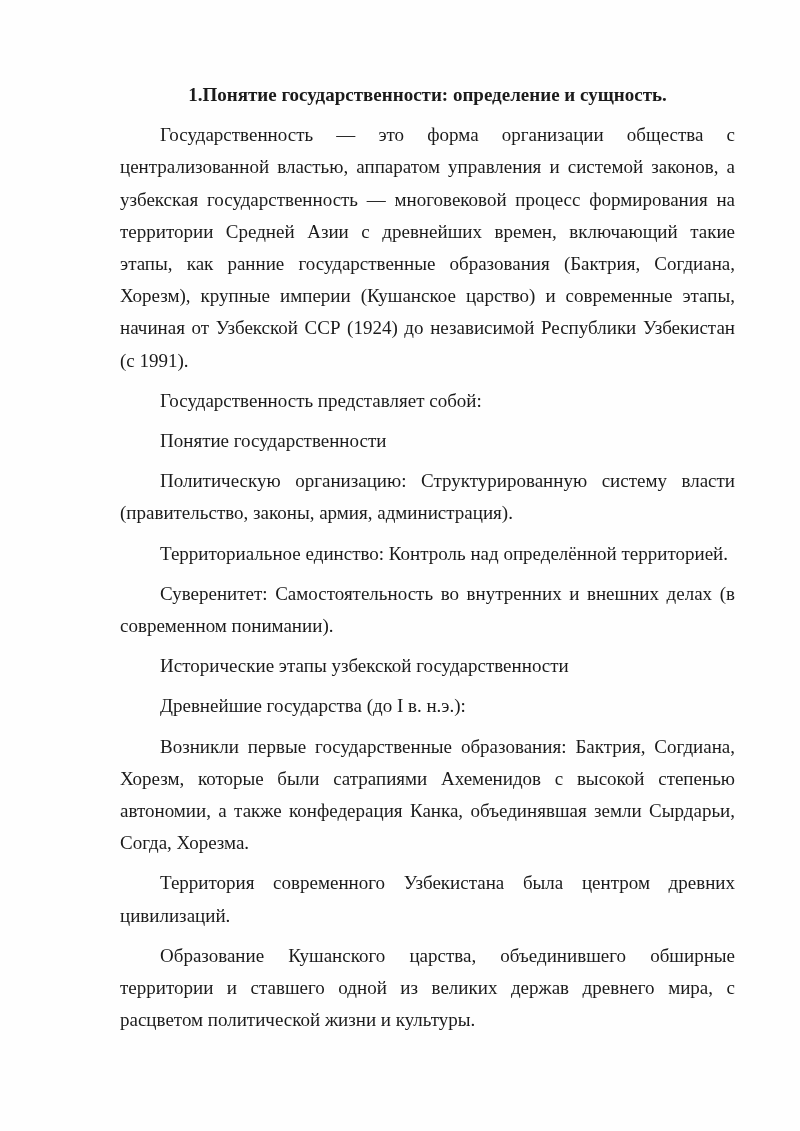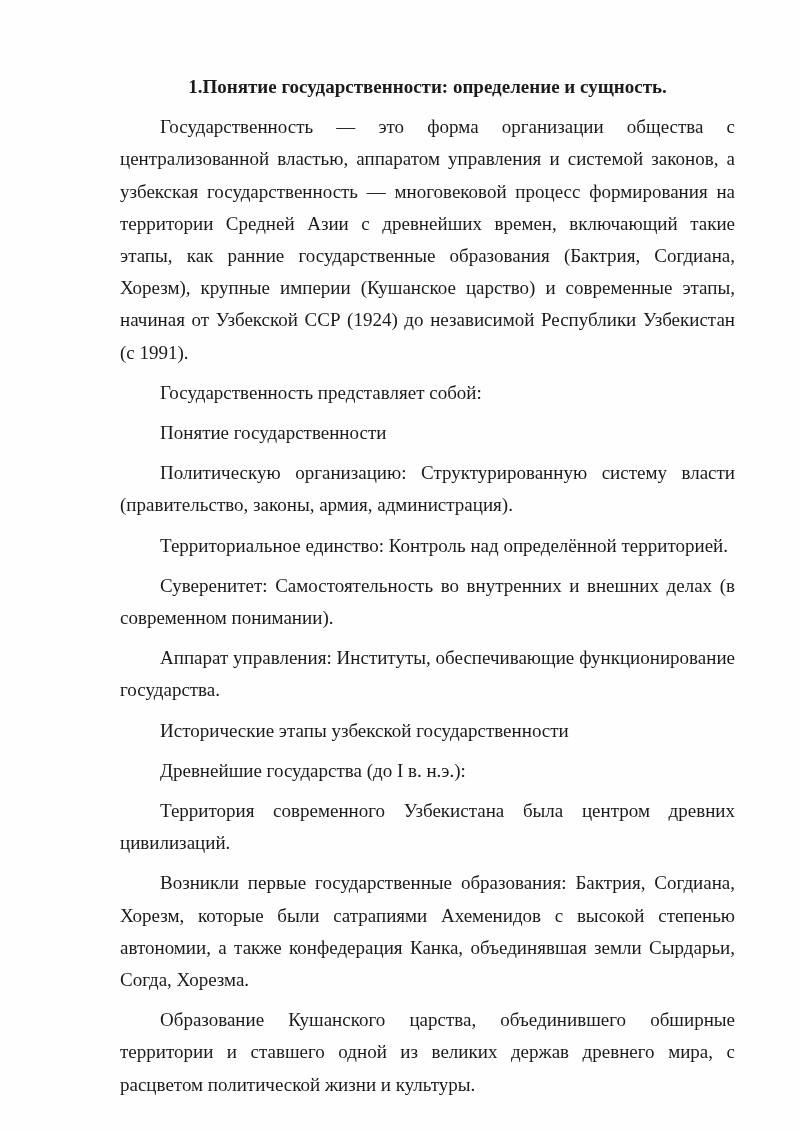--- a/index.html
+++ b/index.html
@@ -19,21 +19,21 @@
   }
   .content {
     box-sizing: border-box;
     padding: 71px 57px 0 112px; 
   }
   .doc-title {
     font-size: 19px;
     line-height: 32.2px;
     font-weight: 700;
     text-align: center;
-    margin: 0;
+    margin: 8px;
   }
   .para {
     font-size: 19px;
     line-height: 32.2px;
     margin: 8px;
     text-indent: 40px;
     text-align: justify;
   }
 </style>
 </head>
@@ -41,20 +41,19 @@
 
 <div class="page">
   <div class="content">
     <h1 class="doc-title">1.Понятие государственности: определение и сущность.</h1>
     <p class="para">Государственность — это форма организации общества с централизованной властью, аппаратом управления и системой законов, а узбекская государственность — многовековой процесс формирования на территории Средней Азии с древнейших времен, включающий такие этапы, как ранние государственные образования (Бактрия, Согдиана, Хорезм), крупные империи (Кушанское царство) и современные этапы, начиная от Узбекской ССР (1924) до независимой Республики Узбекистан (с 1991).</p>
     <p class="para">Государственность представляет собой:</p>
     <p class="para">Понятие государственности</p>
     <p class="para">Политическую организацию: Структурированную систему власти (правительство, законы, армия, администрация).</p>
     <p class="para">Территориальное единство: Контроль над определённой территорией.</p>
     <p class="para">Суверенитет: Самостоятельность во внутренних и внешних делах (в современном понимании).</p>
-    <p class="para">Аппарат управления: Институты, обеспечивающие функционирование государства.</p>
     <p class="para">Исторические этапы узбекской государственности</p>
     <p class="para">Древнейшие государства (до I в. н.э.):</p>
+    <p class="para">Возникли первые государственные образования: Бактрия, Согдиана, Хорезм, которые были сатрапиями Ахеменидов с высокой степенью автономии, а также конфедерация Канка, объединявшая земли Сырдарьи, Согда, Хорезма.</p>
     <p class="para">Территория современного Узбекистана была центром древних цивилизаций.</p>
-    <p class="para">Возникли первые государственные образования: Бактрия, Согдиана, Хорезм, которые были сатрапиями Ахеменидов с высокой степенью автономии, а также конфедерация Канка, объединявшая земли Сырдарьи, Согда, Хорезма.</p>
     <p class="para">Образование Кушанского царства, объединившего обширные территории и ставшего одной из великих держав древнего мира, с расцветом политической жизни и культуры.</p>
   </div>
 </div>
 
 </body></html>

